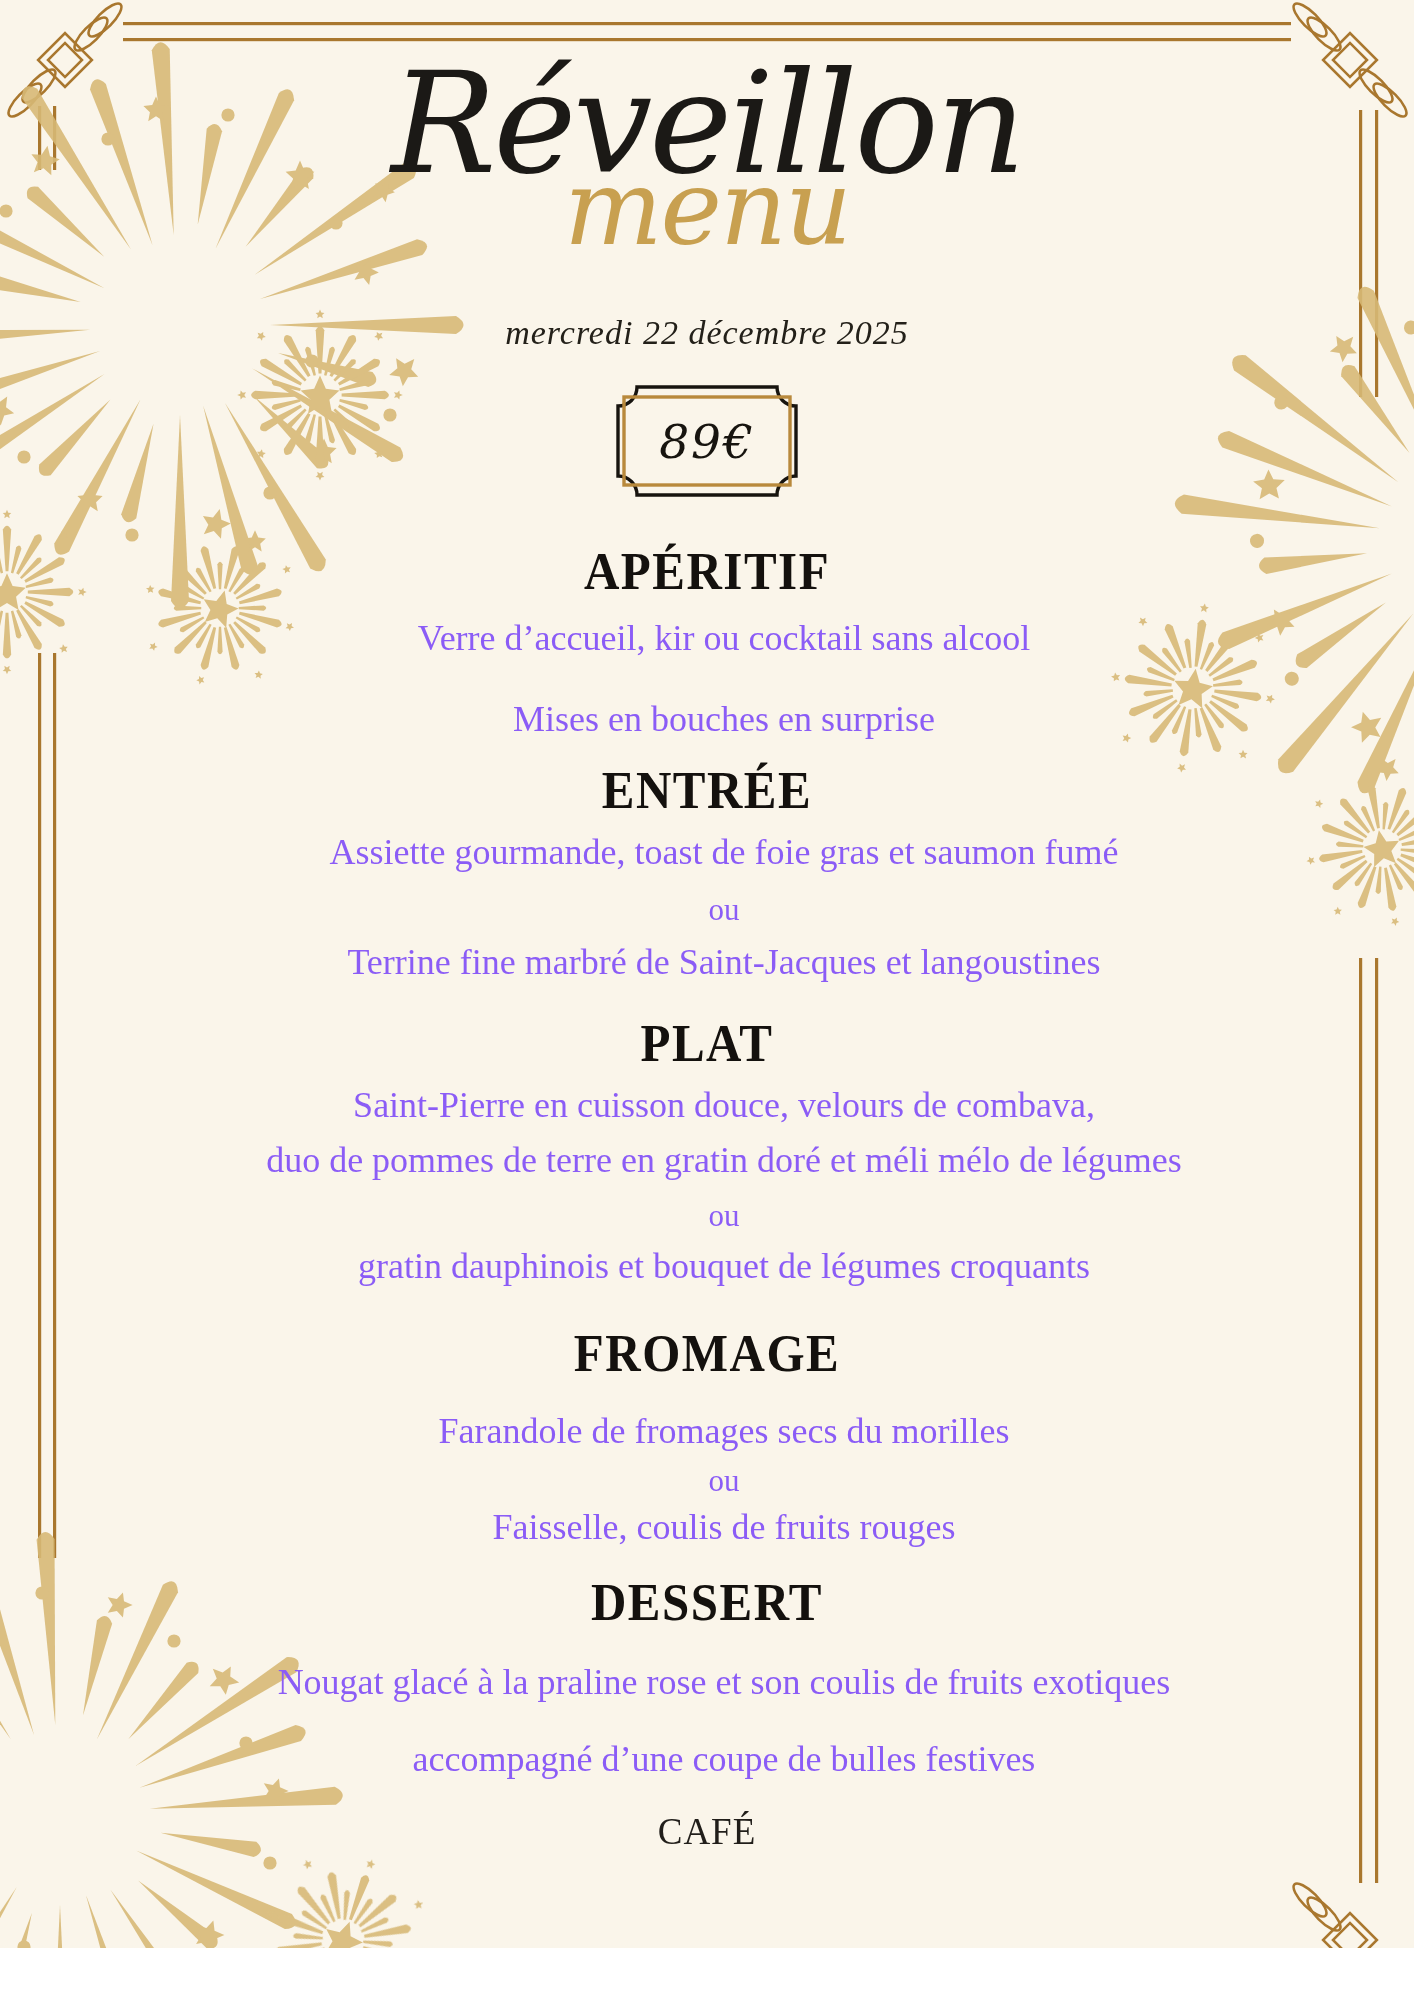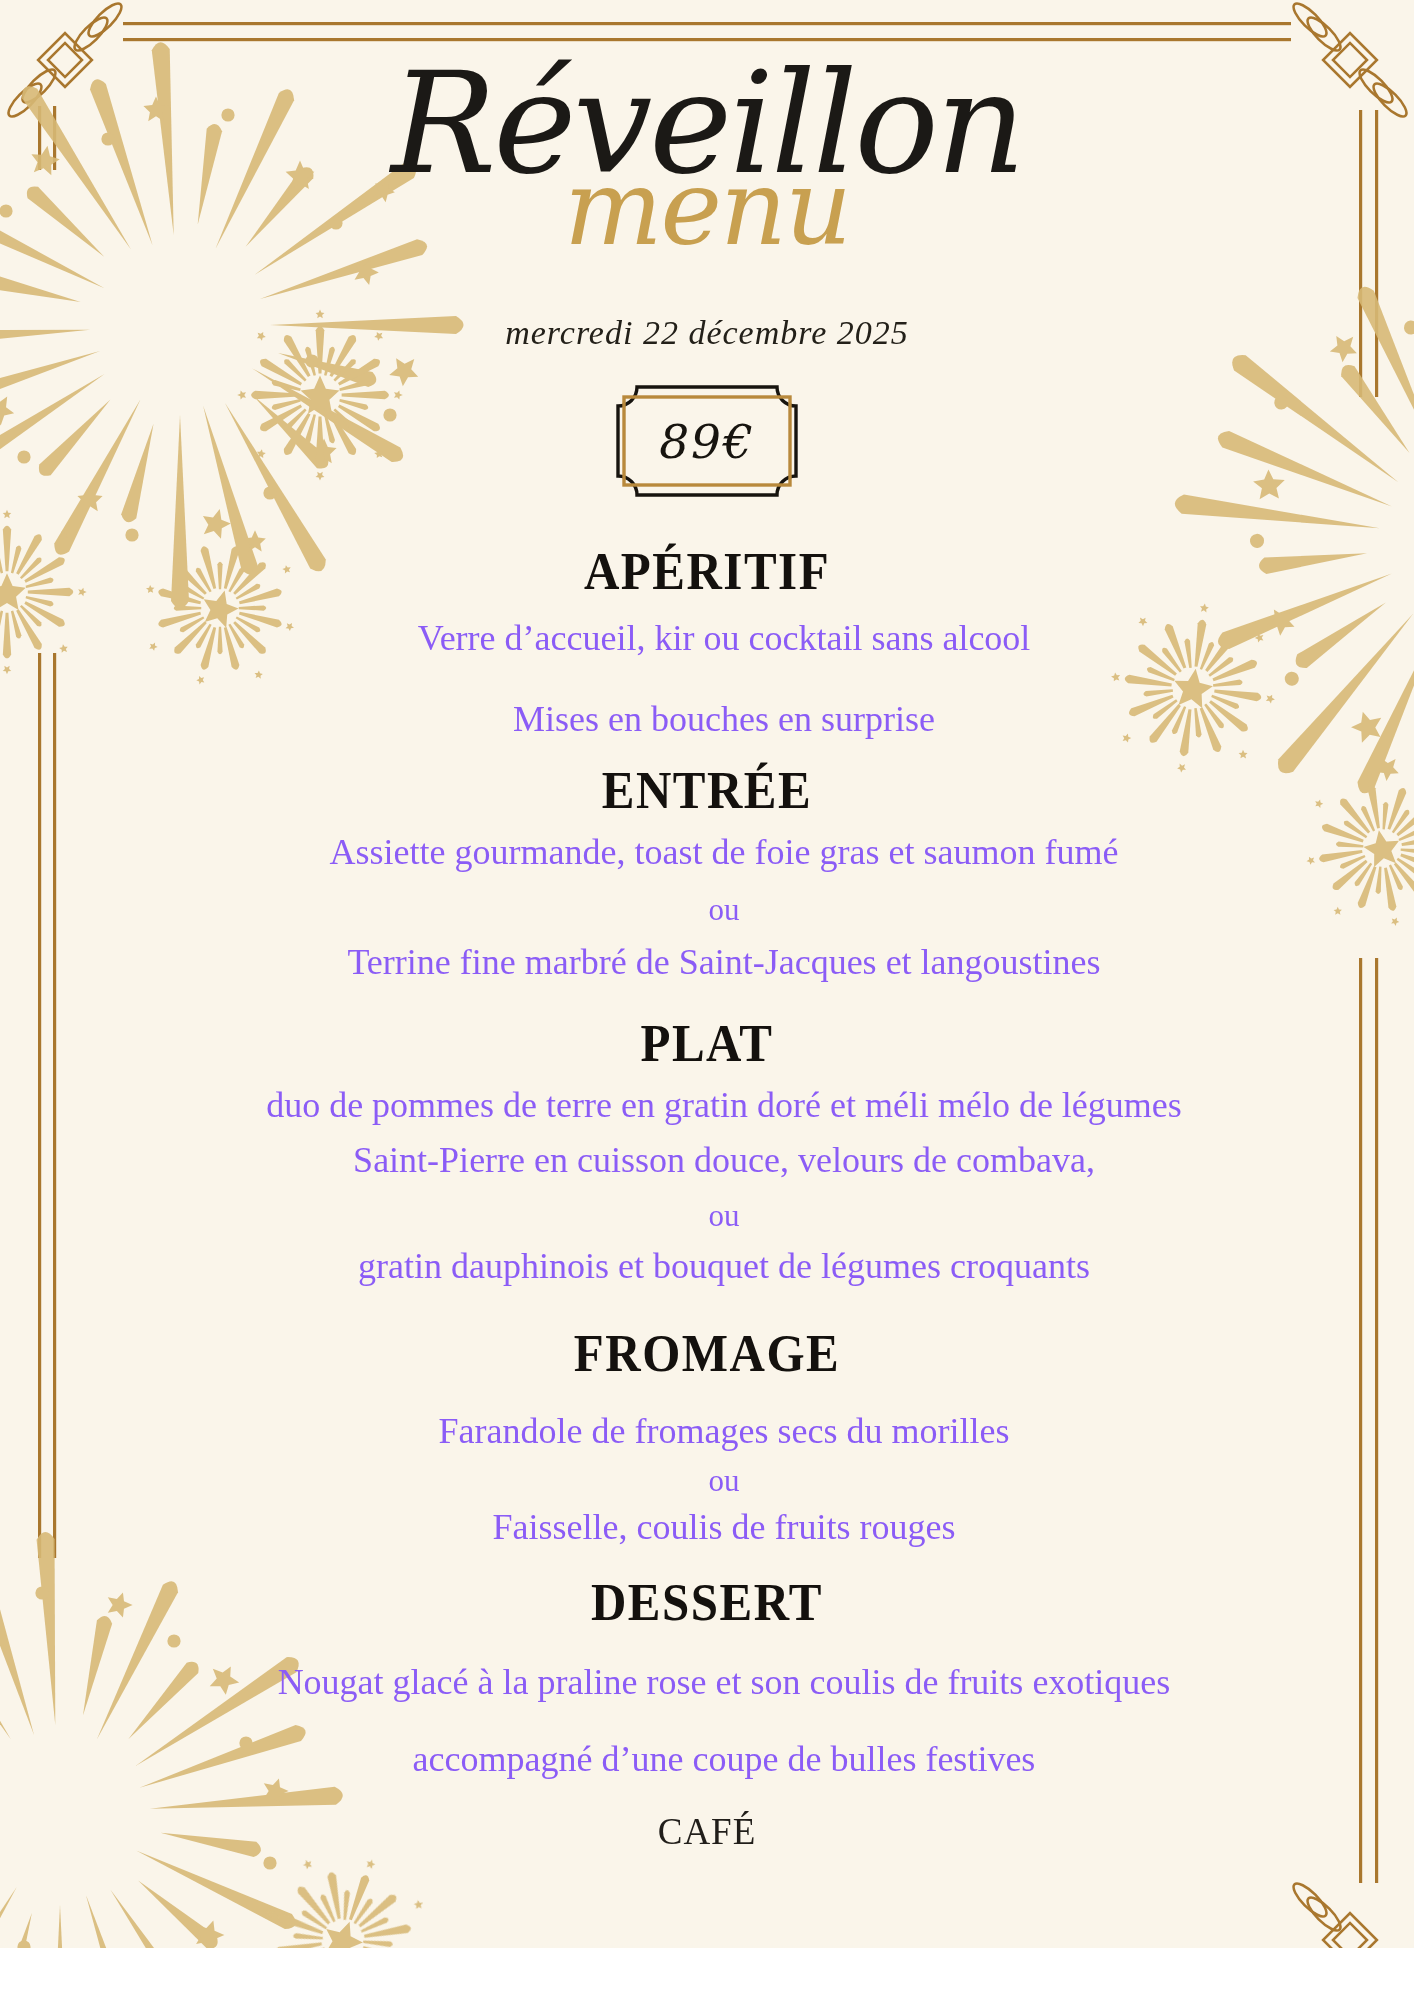--- a/index.html
+++ b/index.html
@@ -227,22 +227,22 @@
           <p class="line">Mises en bouches en surprise</p>
         </section>
         <section class="section sec-1">
           <h2 class="sec-title">ENTRÉE</h2>
           <p class="line">Assiette gourmande, toast de foie gras et saumon fumé</p>
           <p class="line ou">ou</p>
           <p class="line">Terrine fine marbré de Saint-Jacques et langoustines</p>
         </section>
         <section class="section sec-2">
           <h2 class="sec-title">PLAT</h2>
+          <p class="line">Saint-Pierre en cuisson douce, velours de combava,</p>
           <p class="line">duo de pommes de terre en gratin doré et méli mélo de légumes</p>
-          <p class="line">Saint-Pierre en cuisson douce, velours de combava,</p>
           <p class="line ou">ou</p>
           <p class="line">gratin dauphinois et bouquet de légumes croquants</p>
         </section>
         <section class="section sec-3">
           <h2 class="sec-title">FROMAGE</h2>
           <p class="line">Farandole de fromages secs du morilles</p>
           <p class="line ou">ou</p>
           <p class="line">Faisselle, coulis de fruits rouges</p>
         </section>
         <section class="section sec-4">

